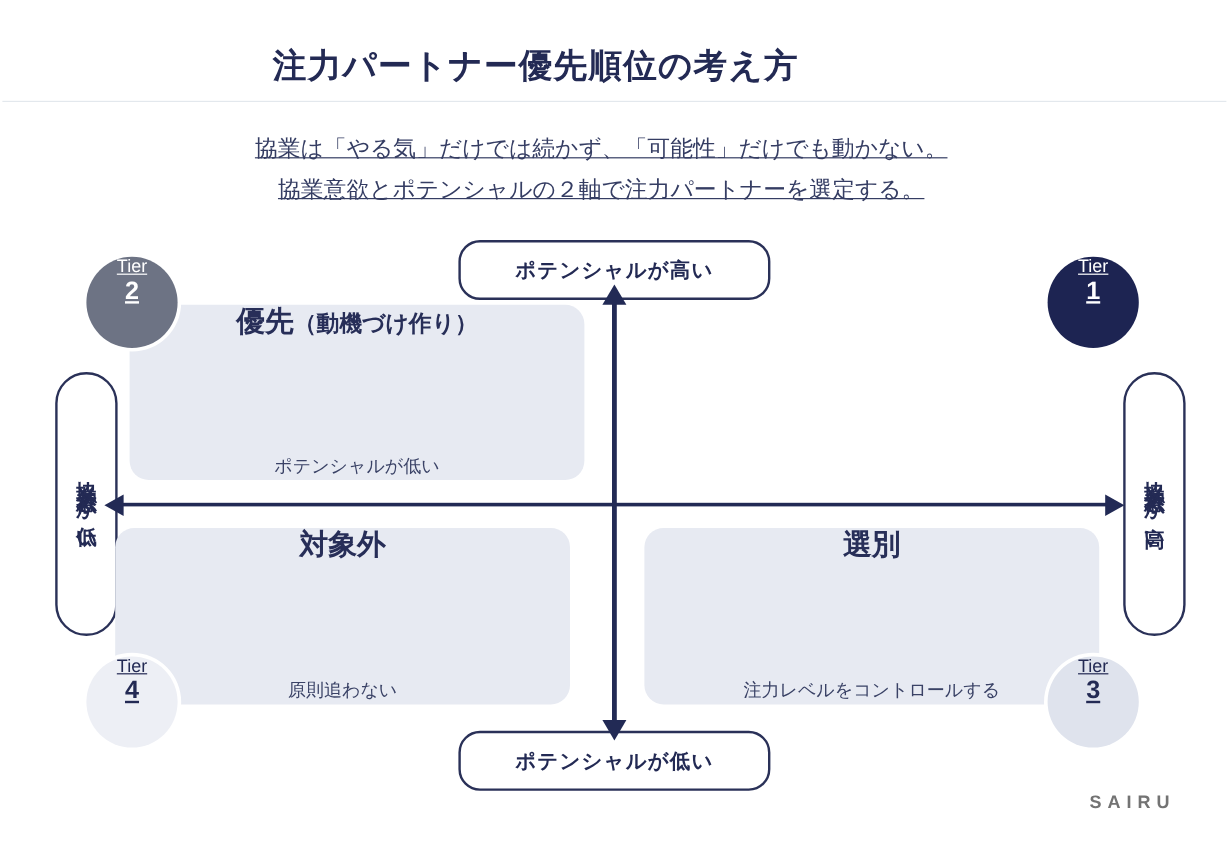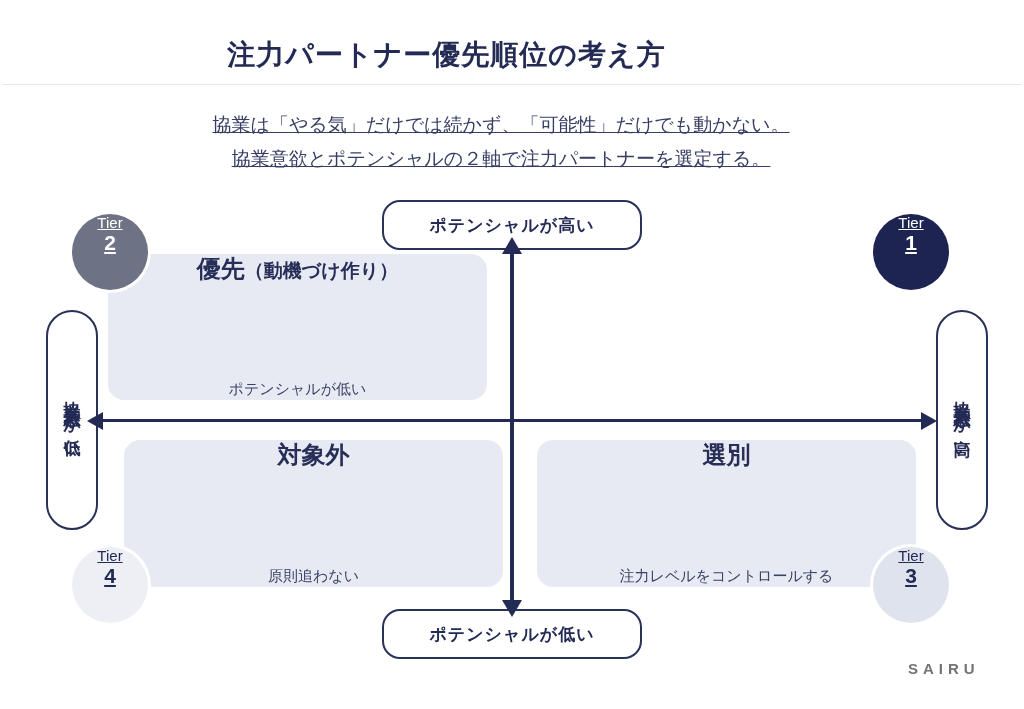--- a/index.html
+++ b/index.html
@@ -19,21 +19,21 @@
     font-size:19px;line-height:34px;color:#353d63;margin:0;text-decoration:underline;
   }
   
   .q-card{
     position:absolute;width:379px;height:147px;background:#e7eaf2;border-radius:16px;
     display:flex;flex-direction:column;align-items:center;justify-content:space-between;
     text-align:center;
   }
   .q-card.tl{left:108px;top:254px;height:146px;}
   .q-card.tr{left:537px;top:254px;height:146px;}
-  .q-card.bl{left:124px;top:440px;}
+  .q-card.bl{left:96px;top:440px;}
   .q-card.br{left:537px;top:440px;}
   .q-heading{color:#272e58;font-weight:bold;font-size:24px;line-height:30px;margin:0 0 10px 0;}
   .q-heading .suffix{font-size:19px;}
   .q-body{color:#3a4266;font-size:15px;line-height:22px;margin:0;}
   
   .tier-badge{
     position:absolute;width:76px;height:76px;border-radius:50%;
     display:flex;flex-direction:column;align-items:center;
     box-shadow:0 0 0 3px #ffffff;line-height:1.15;text-decoration:underline;
   }

